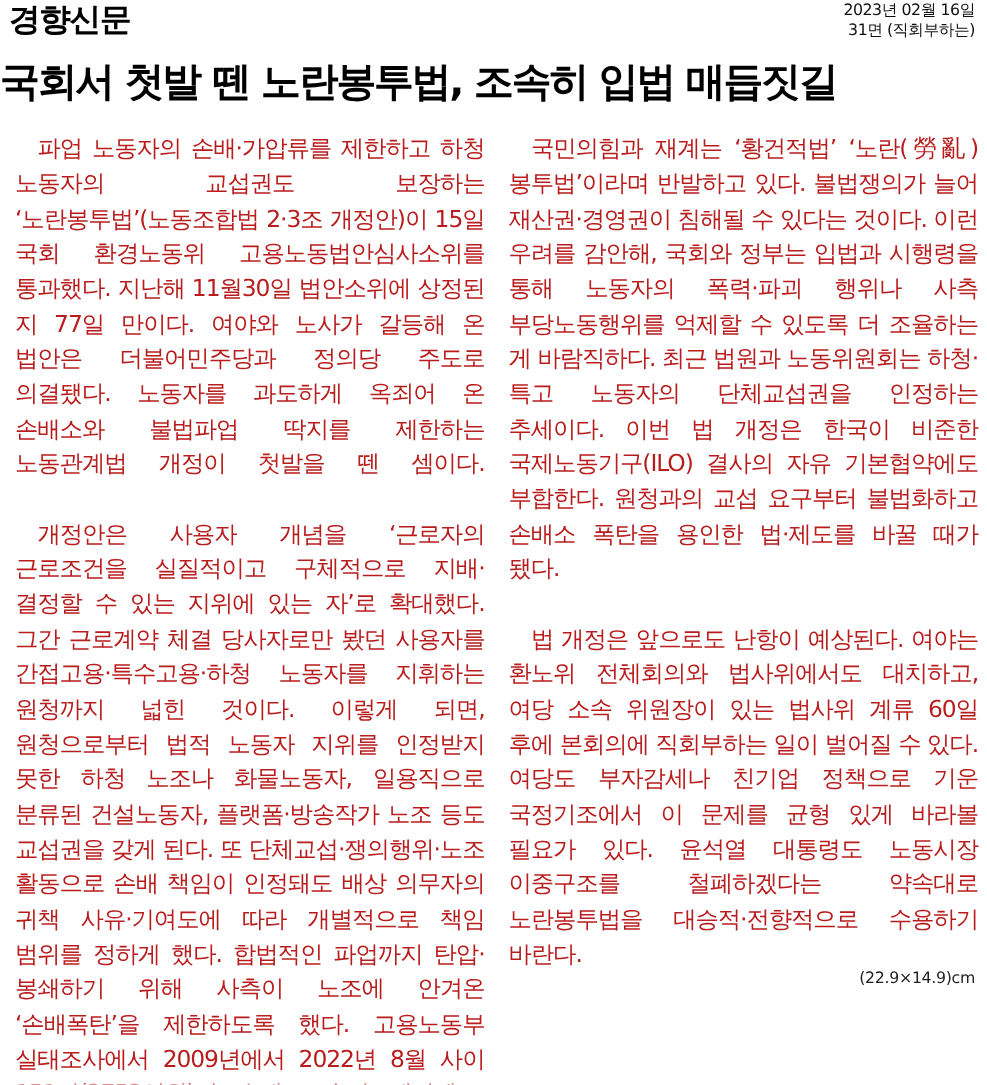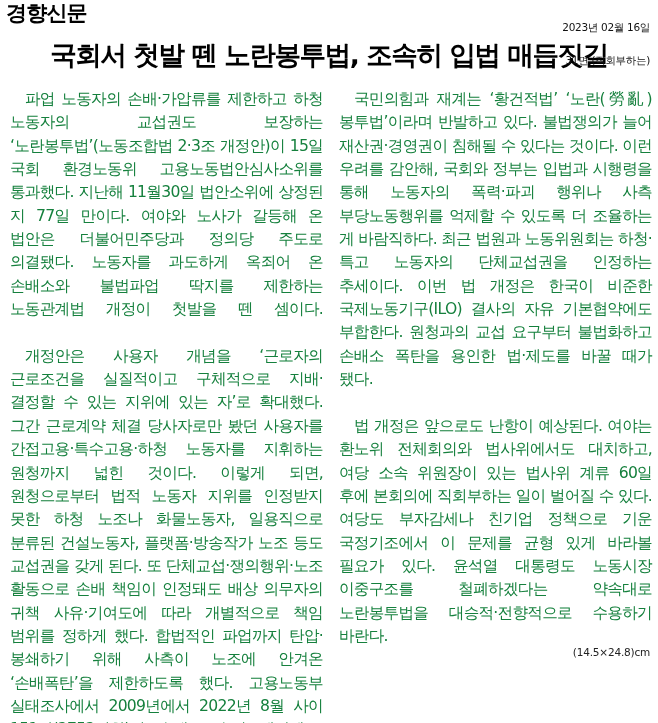--- a/index.html
+++ b/index.html
@@ -44,26 +44,25 @@
   .masthead-meta {
     position: absolute;
     right: 8px;
     top: 1px;
     text-align: right;
     font-size: 10.5px;
     line-height: 13px;
     letter-spacing: -0.3px;
     color: #111;
   }
-  .masthead-meta div { white-space: nowrap; margin-top: 20px; }
+  .masthead-meta div { white-space: nowrap; }
 
   
   .headline {
     margin: 3px 0 0 0;
-    text-align: center;
     font-size: 26.5px;
     font-weight: 700;
     letter-spacing: -1.4px;
     line-height: 34px;
     color: #000;
     white-space: nowrap;
   }
 
   
   .columns {
@@ -82,21 +81,21 @@
   }
   .column p {
     margin: 0;
     font-size: 15.6px;
     line-height: 23.35px;
     letter-spacing: -0.72px;
     text-align: justify;
     text-justify: inter-character;
     text-indent: 15px;
     word-break: keep-all;
-    color: #15803d;
+    color: #b91c1c;
   }
   .column p.cont {
     text-indent: 0;
   }
 
   
   .column p::after {
     content: "";
     display: inline-block;
     width: 100%;
@@ -135,15 +134,15 @@
 
     </div>
 
     <div class="column">
       <p>국민의힘과 재계는 ‘황건적법’ ‘노란(勞亂)봉투법’이라며 반발하고 있다. 불법쟁의가 늘어 재산권·경영권이 침해될 수 있다는 것이다. 이런 우려를 감안해, 국회와 정부는 입법과 시행령을 통해 노동자의 폭력·파괴 행위나 사측 부당노동행위를 억제할 수 있도록 더 조율하는 게 바람직하다. 최근 법원과 노동위원회는 하청·특고 노동자의 단체교섭권을 인정하는 추세이다. 이번 법 개정은 한국이 비준한 국제노동기구(ILO) 결사의 자유 기본협약에도 부합한다. 원청과의 교섭 요구부터 불법화하고 손배소 폭탄을 용인한 법·제도를 바꿀 때가 됐다.</p>
       <p>법 개정은 앞으로도 난항이 예상된다. 여야는 환노위 전체회의와 법사위에서도 대치하고, 여당 소속 위원장이 있는 법사위 계류 60일 후에 본회의에 직회부하는 일이 벌어질 수 있다. 여당도 부자감세나 친기업 정책으로 기운 국정기조에서 이 문제를 균형 있게 바라볼 필요가 있다. 윤석열 대통령도 노동시장 이중구조를 철폐하겠다는 약속대로 노란봉투법을 대승적·전향적으로 수용하기 바란다.</p>
     </div>
 
   </div>
 
-  <div class="footer-size">(14.5×24.8)cm</div>
+  <div class="footer-size">(22.9×14.9)cm</div>
 
 </div>
 
 </body></html>

